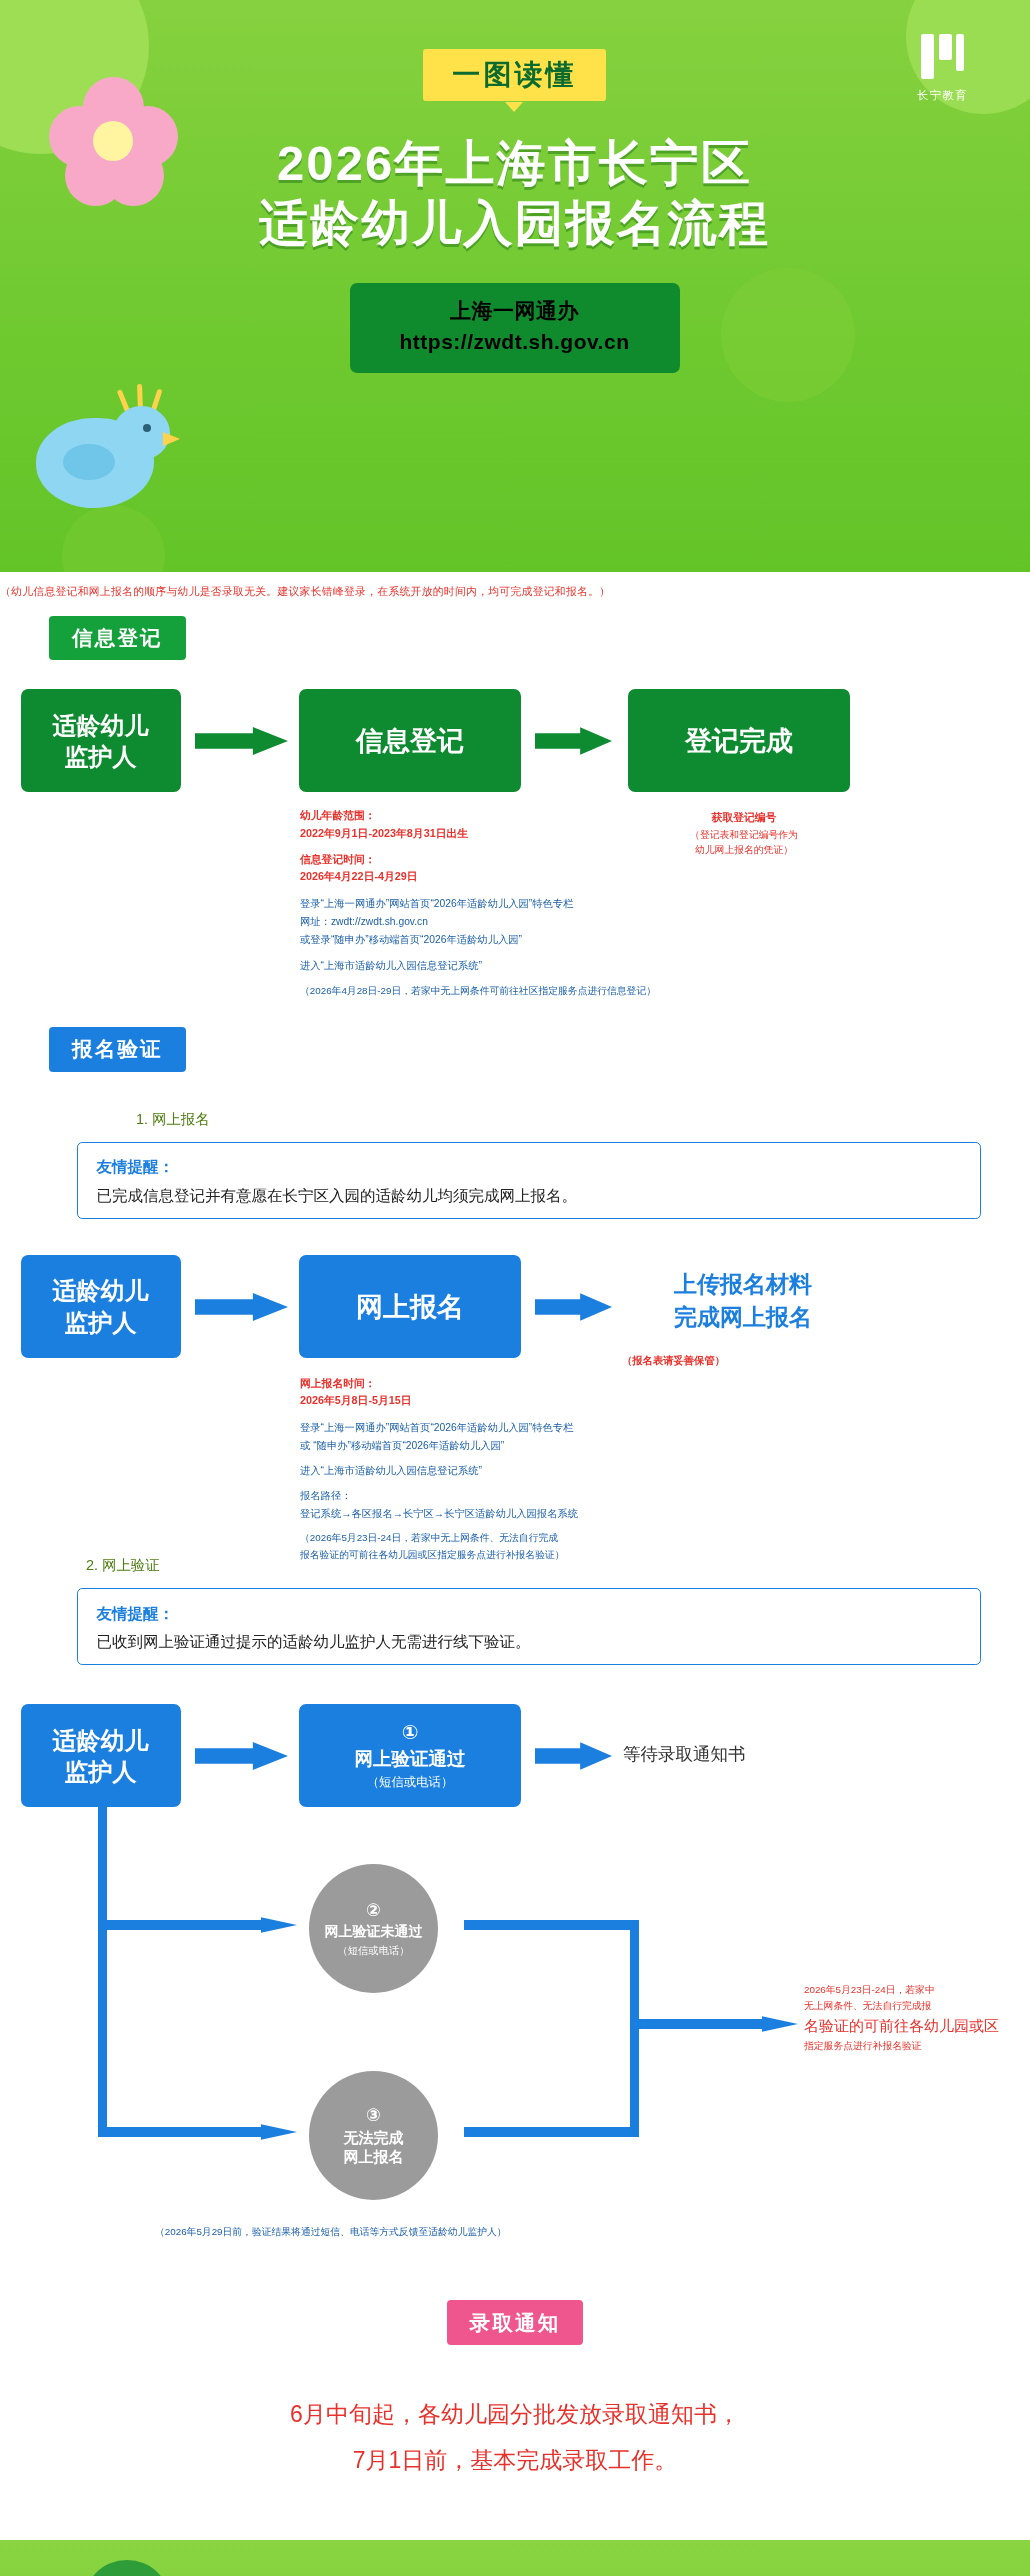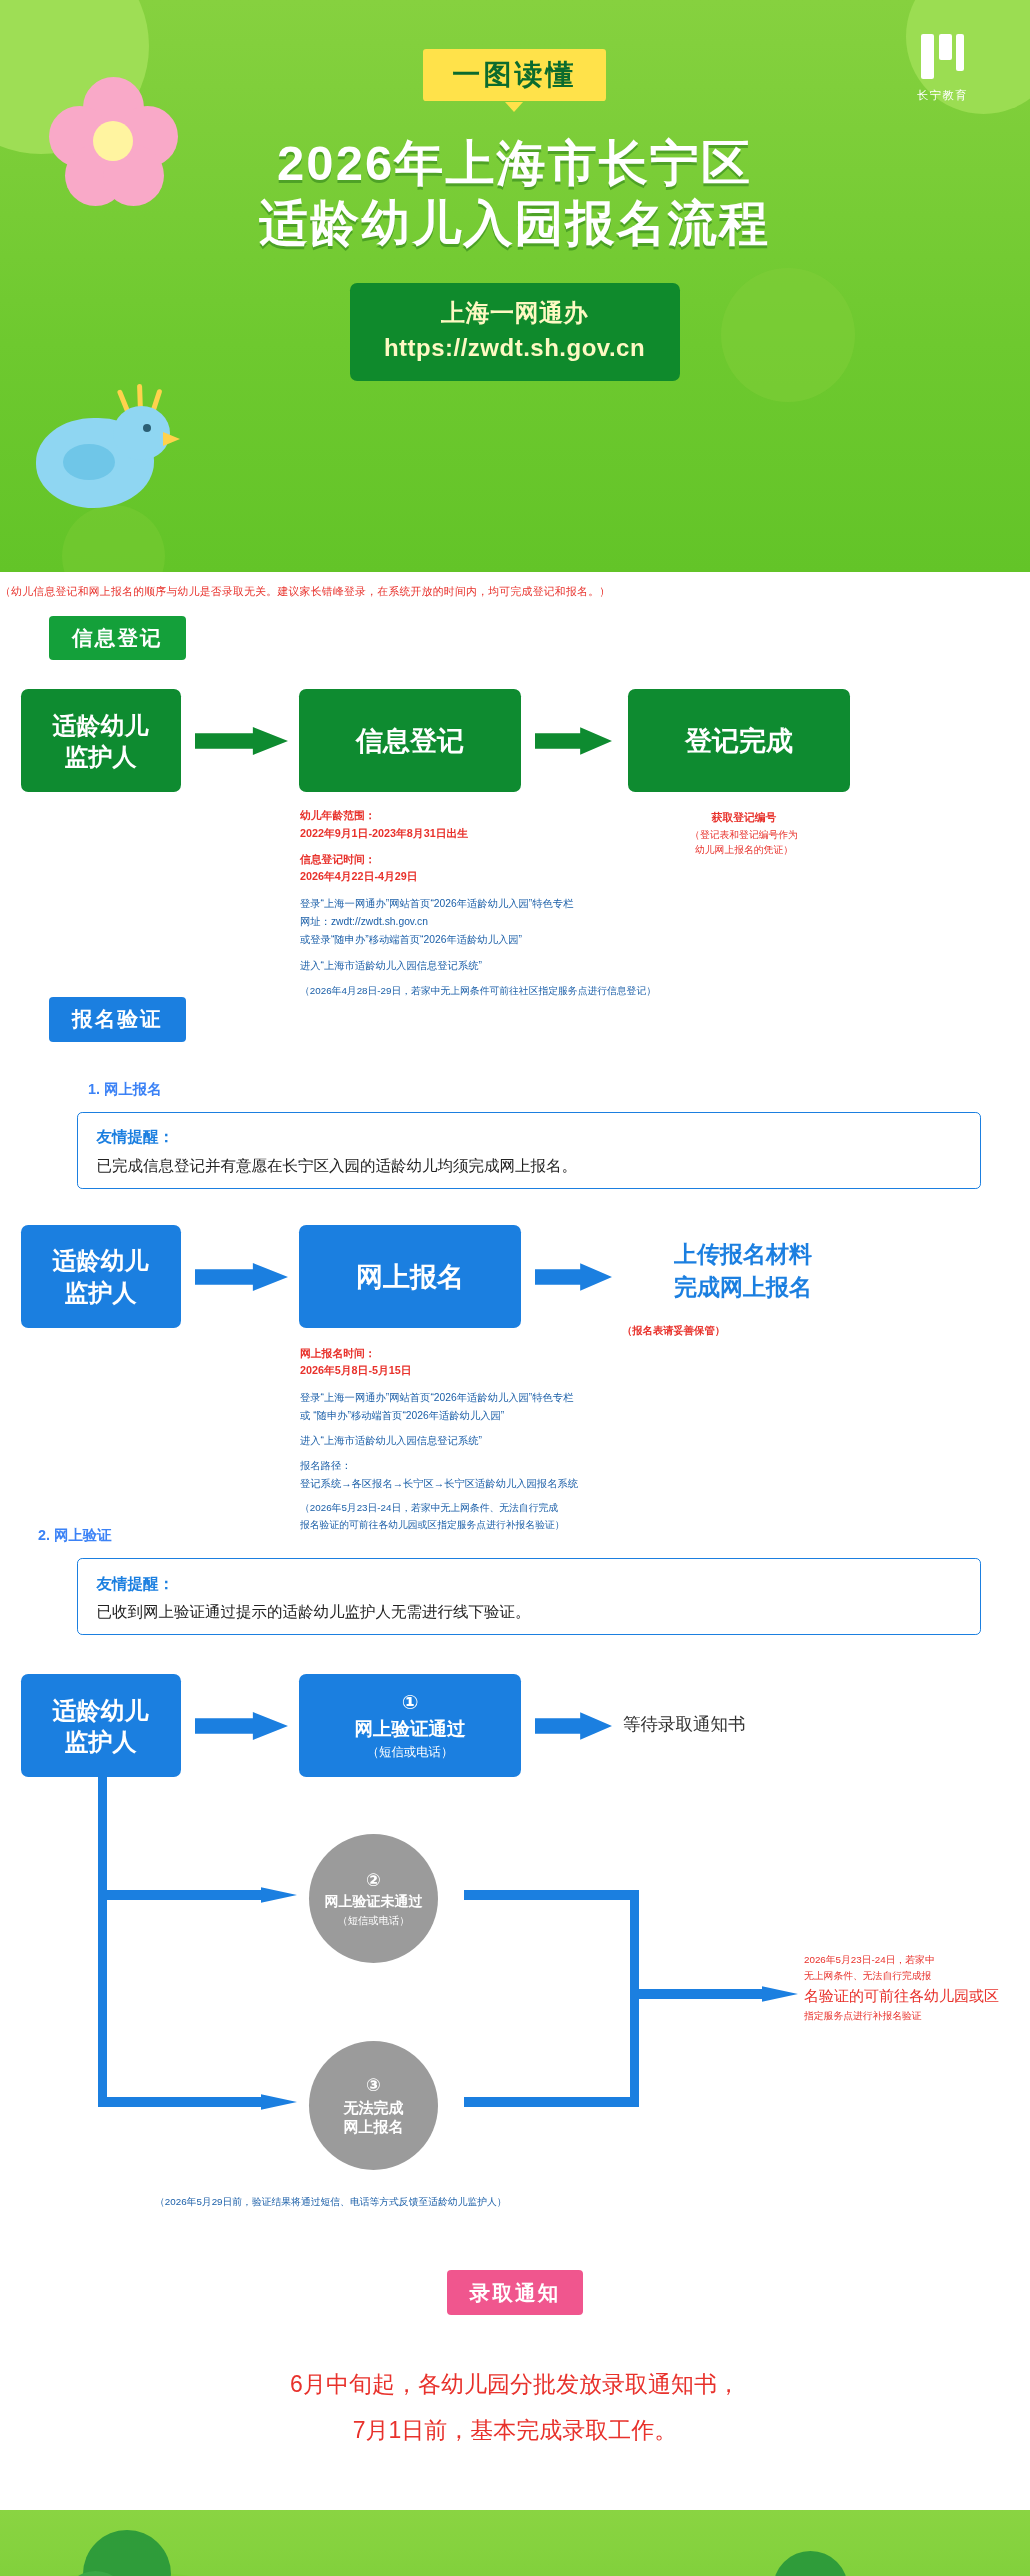--- a/index.html
+++ b/index.html
@@ -48,48 +48,48 @@
   .lm1{left:5.2px;top:4.1px;width:13.4px;height:45px;}
   .lm2{left:23px;top:4.1px;width:13.4px;height:26px;}
   .lm3{left:40px;top:4.1px;width:8.2px;height:37px;}
   .logo-txt{margin-top:4.1px;color:#ffffff;font-size:11.3px;letter-spacing:1.5px;}
 
   .title-wrap{position:absolute;left:8px;top:49px;width:1013px;text-align:center;}
   .ribbon{display:inline-block;position:relative;background:#ffe24a;color:#0b6b2e;font-size:28px;font-weight:bold;letter-spacing:3.1px;padding:7.2px 29px;border-radius:3.1px;}
   .ribbon:after{content:"";position:absolute;left:50%;bottom:-10.3px;margin-left:-9.3px;border-left:9.3px solid transparent;border-right:9.3px solid transparent;border-top:10.3px solid #ffe24a;}
   .main-title{margin-top:33px;color:#ffffff;font-size:49px;font-weight:bold;line-height:1.22;letter-spacing:2.1px;text-shadow:0 3.1px 0 rgba(27,110,20,.45);}
   .sub-band{margin:29px auto 0;width:330px;background:#0f8a2c;border-radius:7.2px;padding:13.4px 0 15.5px;}
-  .sub-band div{color:#fef9c3;font-size:24px;font-weight:bold;line-height:1.45;letter-spacing:0.5px;}
+  .sub-band div{color:#000000;font-size:21px;font-weight:bold;line-height:1.45;letter-spacing:0.5px;}
 
   
   .note-strip{padding:13.4px 0 5.2px;text-align:left;}
   .note-strip span{color:#e8312b;font-size:10.8px;letter-spacing:0.3px;}
 
   
   .sec-tag{display:inline-block;color:#fff;font-size:20.6px;font-weight:bold;letter-spacing:2.1px;padding:8.2px 23px;border-radius:4.1px;}
   .tag-green{background:#14a03a;}
-  .tag-blue{background:#1b7fe0;}
+  .tag-blue{background:#1b7fe0;margin-top:30px;}
   .tag-pink{background:#f0568e;}
   .sec-tag-wrap{padding-left:49px;}
   .sec-tag-center{text-align:center;padding-left:0;}
   .box{display:flex;align-items:center;justify-content:center;text-align:center;color:#fff;font-weight:bold;box-sizing:border-box;}
   .box-green{background:#0e8b30;}
   .box-blue{background:#1b7fe0;}
   .box-gray{background:#9b9b9b;}
 
   .small-red{color:#e8312b;font-size:10.8px;font-weight:bold;line-height:1.6;}
   .small-blue{color:#1b5fa8;font-size:10.3px;line-height:1.75;}
   .note-paren{color:#1b5fa8;font-size:9.8px;line-height:1.7;}
 
   
   .tip{box-sizing:border-box;border:1.5px solid #1b7fe0;border-radius:5.2px;background:#fff;padding:14.4px 18.5px;}
   .tip .t1{color:#1b7fe0;font-size:15.5px;font-weight:bold;margin-bottom:7.2px;}
   .tip .t2{color:#222;font-size:15.5px;}
 
-  .step-label{color:#3b82f6;font-size:14.4px;font-weight:bold;}
+  .step-label{color:#4d7c0f;font-size:14.4px;font-weight:normal;margin-left:48px;}
 
   
   .footer{position:relative;width:1030px;height:422px;background:linear-gradient(180deg,#8ad442 0%,#6cc72c 55%,#4fb41e 100%);overflow:hidden;}
   .hill{position:absolute;border-radius:50% 50% 0 0;background:#7ccf34;}
   .tree{position:absolute;}
   .leaf{position:absolute;border-radius:50%;background:#2f9c3a;}
 </style>
 </head>
 <body>
 

